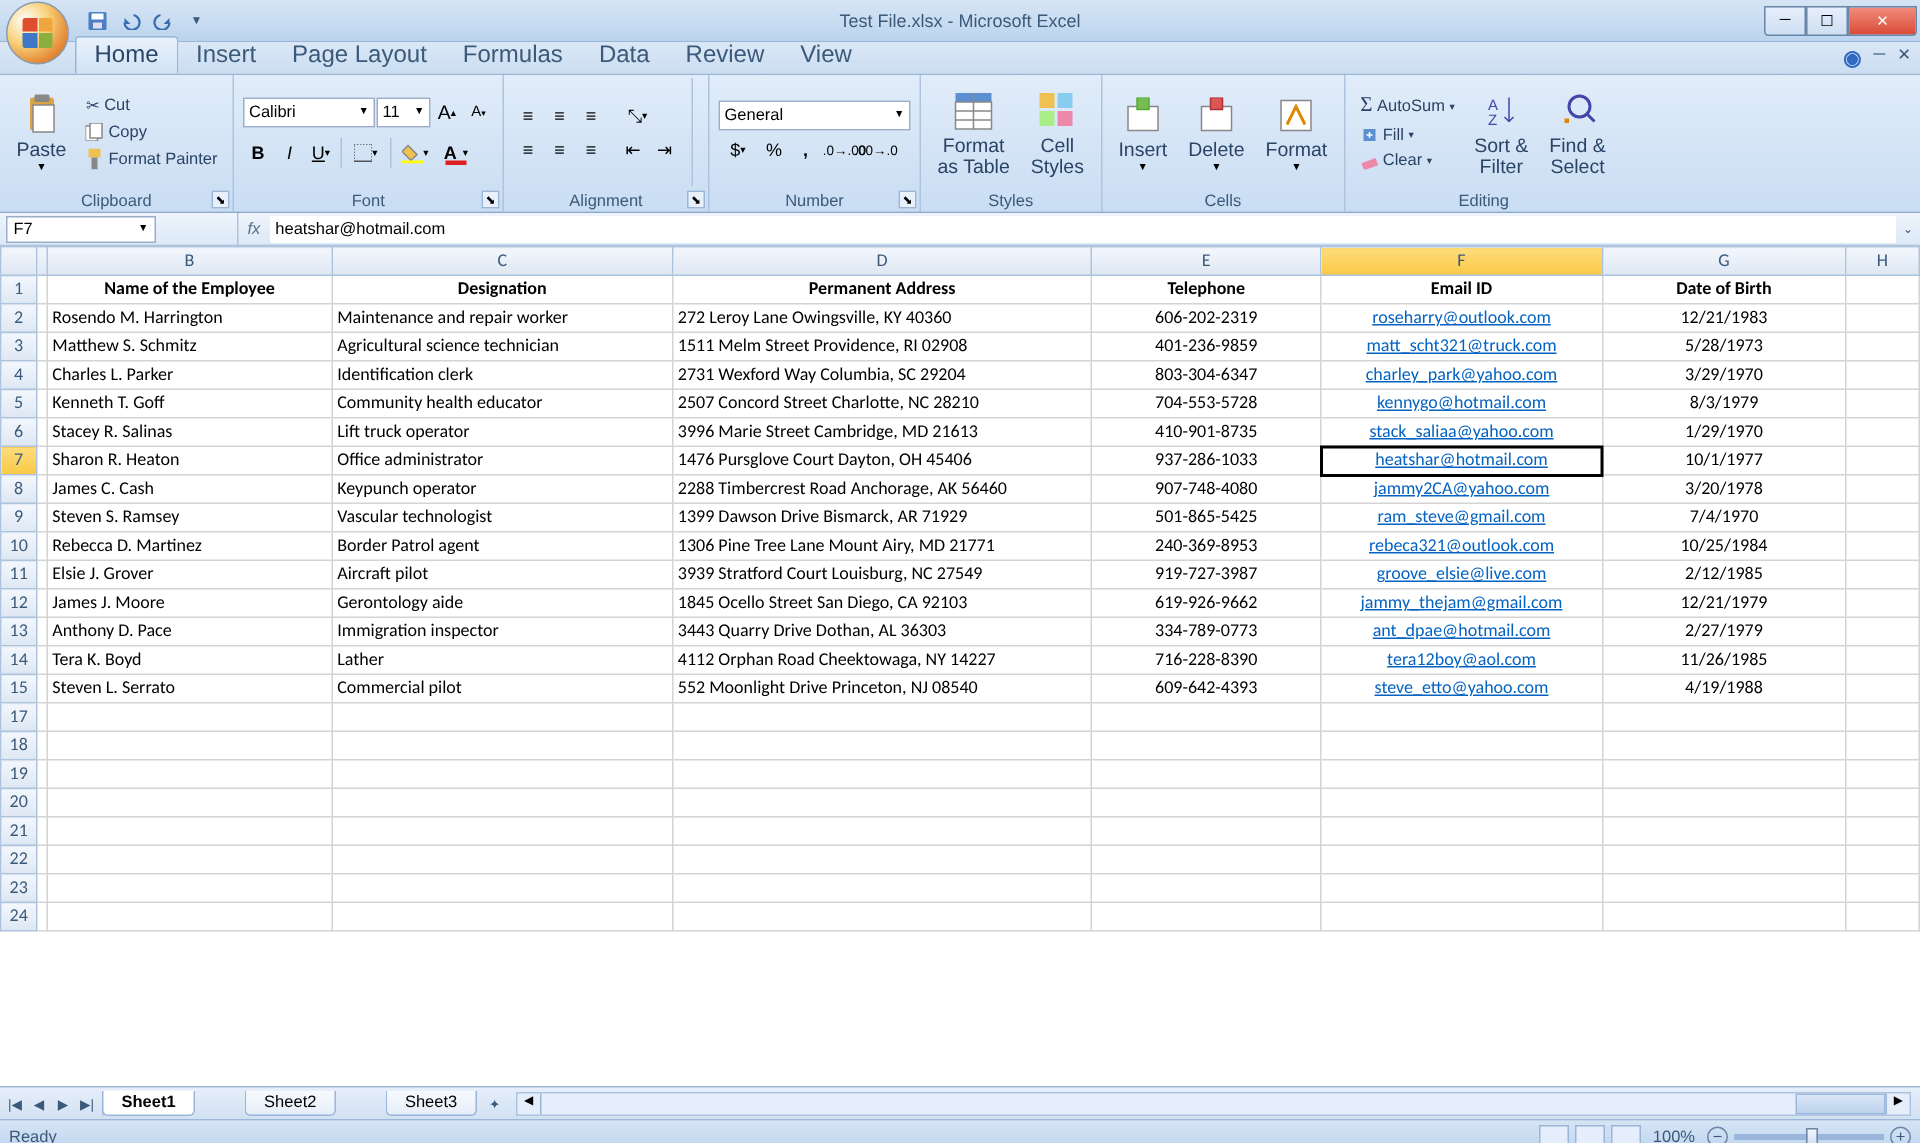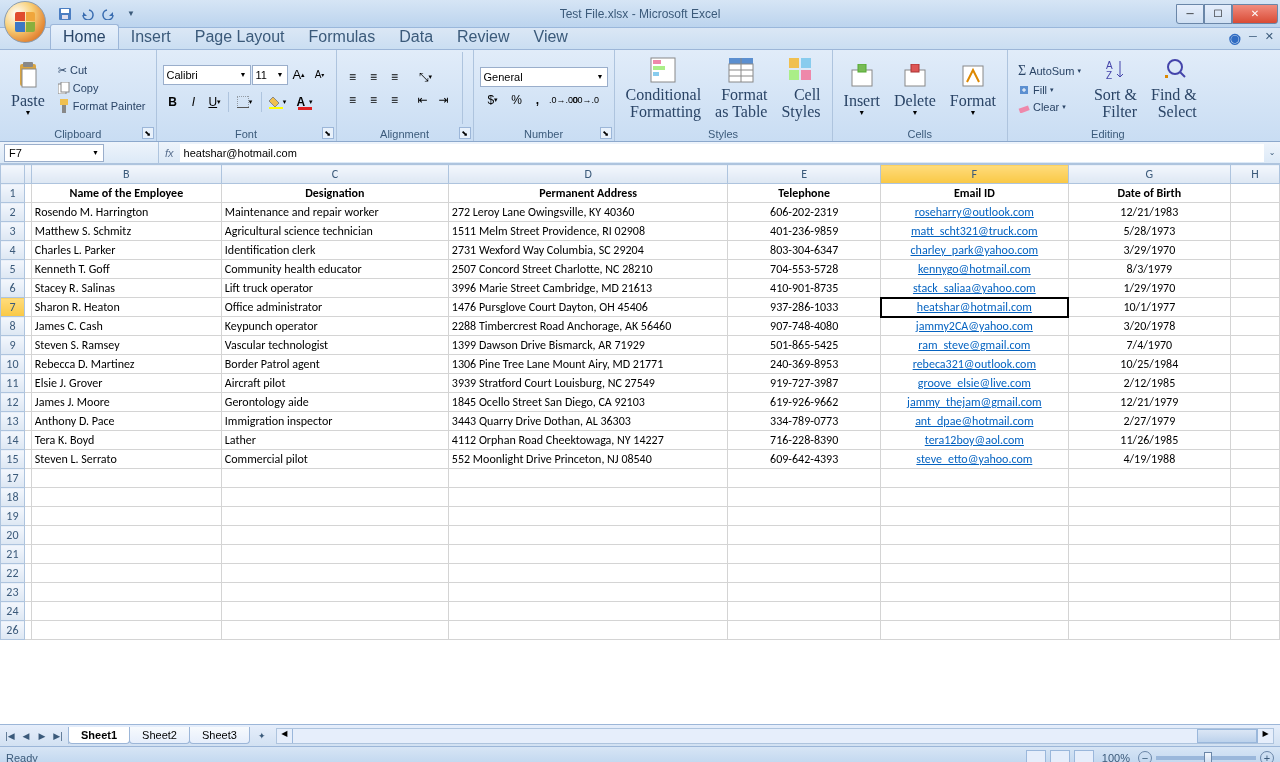--- a/index.html
+++ b/index.html
@@ -23,21 +23,21 @@
 .tab { padding: 3px 12px; font-size:16px; color:#3b5a7a; cursor:pointer; border-top-left-radius:3px;border-top-right-radius:3px;}
 .tab.active { background: linear-gradient(to bottom, #e8f1fb, #d2e3f5); border:1px solid #9cb6d8; border-bottom:none; color:#2a4668;}
 .tab-right-icons { position:absolute; right:6px; top:2px; display:flex; gap:8px;}
 .ribbon { height: 92px; background: linear-gradient(to bottom, #e1ecf9, #c9ddf3); border-bottom:1px solid #8ca8cc; display:flex;}
 .group { border-right:1px solid #aec4de; padding:2px 6px 0; display:flex; flex-direction:column; justify-content:space-between; position:relative;}
 .group-body { display:flex; gap:4px; height:72px;}
 .group-label { text-align:center; font-size:11px; color:#3b5a7a; padding:1px 0; }
 .group-launcher { position:absolute; right:2px; bottom:2px; width:12px; height:12px; border:1px solid #9cb6d8; background:#e8f1fb; font-size:8px; display:flex; align-items:center; justify-content:center;}
 .big-btn { display:flex; flex-direction:column; align-items:center; justify-content:center; padding:2px 4px; border:1px solid transparent; border-radius:3px; min-width:40px;}
 .big-btn .icon { width:32px; height:32px; display:flex; align-items:center; justify-content:center;}
-.big-btn .lbl { font-size:16px; color:#2a4466; text-align:right; line-height:1.1;font-family:Liberation Serif, serif;}
+.big-btn .lbl { font-size:13px; color:#2a4466; text-align:center; line-height:1.1;}
 .stack { display:flex; flex-direction:column; gap:1px; justify-content:center;}
 .small-row { display:flex; align-items:center; gap:3px; font-size:11px; color:#2a4466; padding:1px 3px; border:1px solid transparent; border-radius:2px;}
 .font-name { width:88px; height:20px; border:1px solid #9aaecb; background:#fff; font-size:11px; padding:0 3px; display:flex;align-items:center;justify-content:space-between;}
 .font-size { width:36px; height:20px; border:1px solid #9aaecb; background:#fff; font-size:11px; padding:0 3px; display:flex;align-items:center;justify-content:space-between;}
 .icon-btn { width:20px; height:20px; border:1px solid transparent; display:flex; align-items:center; justify-content:center; font-size:12px; border-radius:2px;}
 .row { display:flex; gap:1px;}
 .namebox-bar { height:22px; background:linear-gradient(to bottom,#eef4fb,#dce9f7); border-bottom:1px solid #aec4de; display:flex; align-items:center;}
 .name-box { width:100px; height:18px; margin:0 4px; border:1px solid #9aaecb; background:#fff; font-size:11px; display:flex; align-items:center; padding:0 4px; justify-content:space-between;}
 .fx-area { flex:1; display:flex; align-items:center; border-left:1px solid #aec4de; height:22px;}
 .fx-icon { padding:0 6px; font-style:italic; color:#5a7090; }
@@ -265,32 +265,20 @@
       </div>
     <div class="group-label">Number</div>
     <div class="group-launcher">⬊</div>
   </div>
 
   <div class="group">
     <div class="group-body">
       <div class="big-btn">
           <div class="icon">
             <svg width="28" height="28">
-              <rect x="2" y="2" width="24" height="24" fill="#fff" stroke="#888"></rect>
-              <rect x="4" y="4" width="8" height="4" fill="#e8a"></rect>
-              <rect x="4" y="10" width="12" height="4" fill="#ae8"></rect>
-              <rect x="4" y="16" width="6" height="4" fill="#8ce"></rect>
-            </svg>
-          </div>
-          <div class="lbl" style="white-space:pre;">Conditional
-Formatting</div>
-        </div>
-      <div class="big-btn">
-          <div class="icon">
-            <svg width="28" height="28">
               <rect x="2" y="2" width="24" height="6" fill="#5b8fd0"></rect>
               <rect x="2" y="8" width="24" height="18" fill="#fff" stroke="#888"></rect>
               <line x1="14" y1="2" x2="14" y2="26" stroke="#888"></line>
               <line x1="2" y1="14" x2="26" y2="14" stroke="#888"></line>
               <line x1="2" y1="20" x2="26" y2="20" stroke="#888"></line>
             </svg>
           </div>
           <div class="lbl" style="white-space:pre;">Format
 as Table</div>
         </div>
@@ -670,43 +658,32 @@
           <th class="rowh">24</th>
           <td></td>
           <td></td>
           <td></td>
           <td></td>
           <td></td>
           <td></td>
           <td></td>
           <td></td>
         </tr>
-        <tr>
-          <th class="rowh">26</th>
-          <td></td>
-          <td></td>
-          <td></td>
-          <td></td>
-          <td></td>
-          <td></td>
-          <td></td>
-          <td></td>
-        </tr>
       </tbody>
     </table>
 </div>
 
 <div class="sheet-tabstrip">
   <div class="nav-btns">
     <div class="nav-btn">|◀</div>
     <div class="nav-btn">◀</div>
     <div class="nav-btn">▶</div>
     <div class="nav-btn">▶|</div>
   </div>
-  <div id="sheet-tabs" style="display:flex;">
+  <div id="sheet-tabs" style="display:flex;gap:34px;">
       <div class="sheet-tab active">Sheet1</div>
       <div class="sheet-tab">Sheet2</div>
       <div class="sheet-tab">Sheet3</div>
     </div>
   <div class="nav-btn" style="margin-left:4px;">✦</div>
   <div class="hscroll">
     <div style="position:absolute;left:0;width:16px;height:14px;border-right:1px solid #9ab7db;text-align:center;font-size:8px;">◀</div>
     <div class="hscroll-thumb"></div>
     <div style="position:absolute;right:0;width:16px;height:14px;border-left:1px solid #9ab7db;text-align:center;font-size:8px;">▶</div>
   </div>

